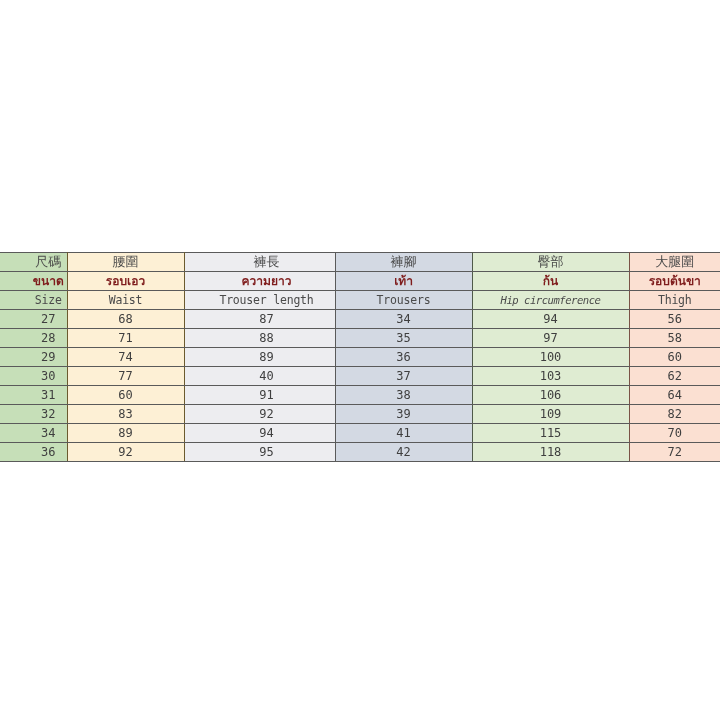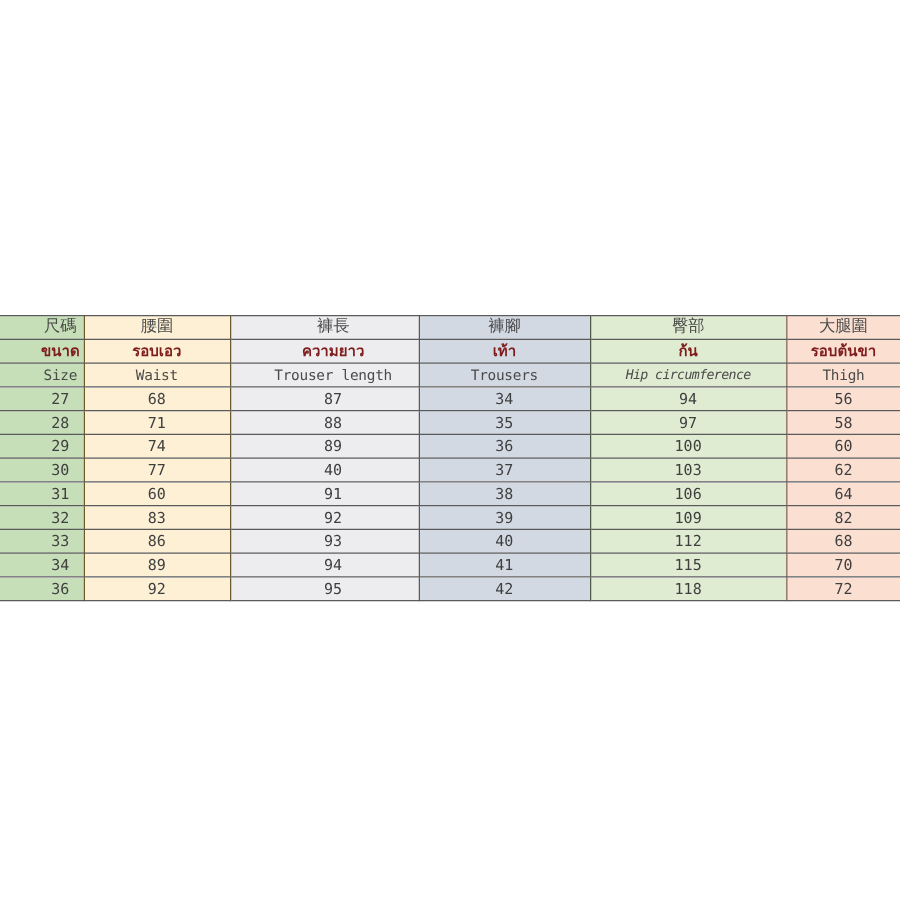--- a/index.html
+++ b/index.html
@@ -161,28 +161,20 @@
         </tr>
         <tr class="row-data">
           <td class="col-size c0">32</td>
           <td class="col-waist c1">83</td>
           <td class="col-length c2">92</td>
           <td class="col-tr c3">39</td>
           <td class="col-hip c4">109</td>
           <td class="col-thigh c5">82</td>
         </tr>
         <tr class="row-data">
-          <td class="col-size c0">33</td>
-          <td class="col-waist c1">86</td>
-          <td class="col-length c2">93</td>
-          <td class="col-tr c3">40</td>
-          <td class="col-hip c4">112</td>
-          <td class="col-thigh c5">68</td>
-        </tr>
-        <tr class="row-data">
           <td class="col-size c0">34</td>
           <td class="col-waist c1">89</td>
           <td class="col-length c2">94</td>
           <td class="col-tr c3">41</td>
           <td class="col-hip c4">115</td>
           <td class="col-thigh c5">70</td>
         </tr>
         <tr class="row-data">
           <td class="col-size c0">36</td>
           <td class="col-waist c1">92</td>

